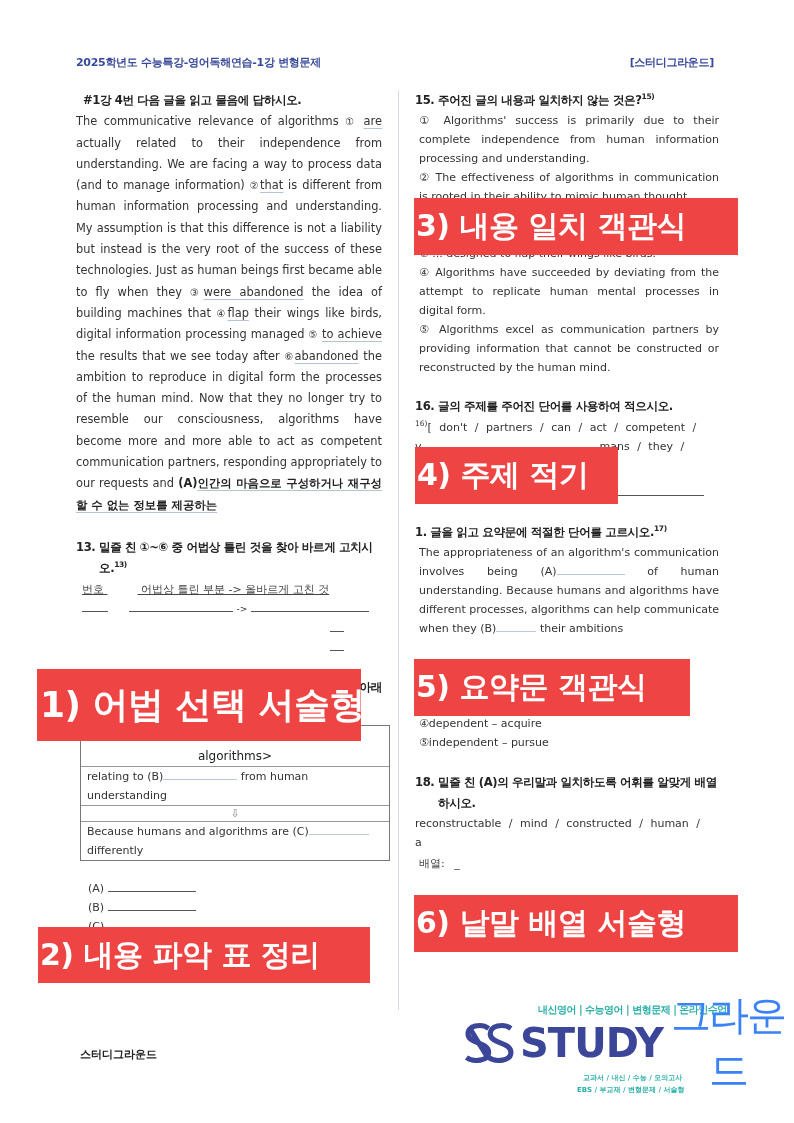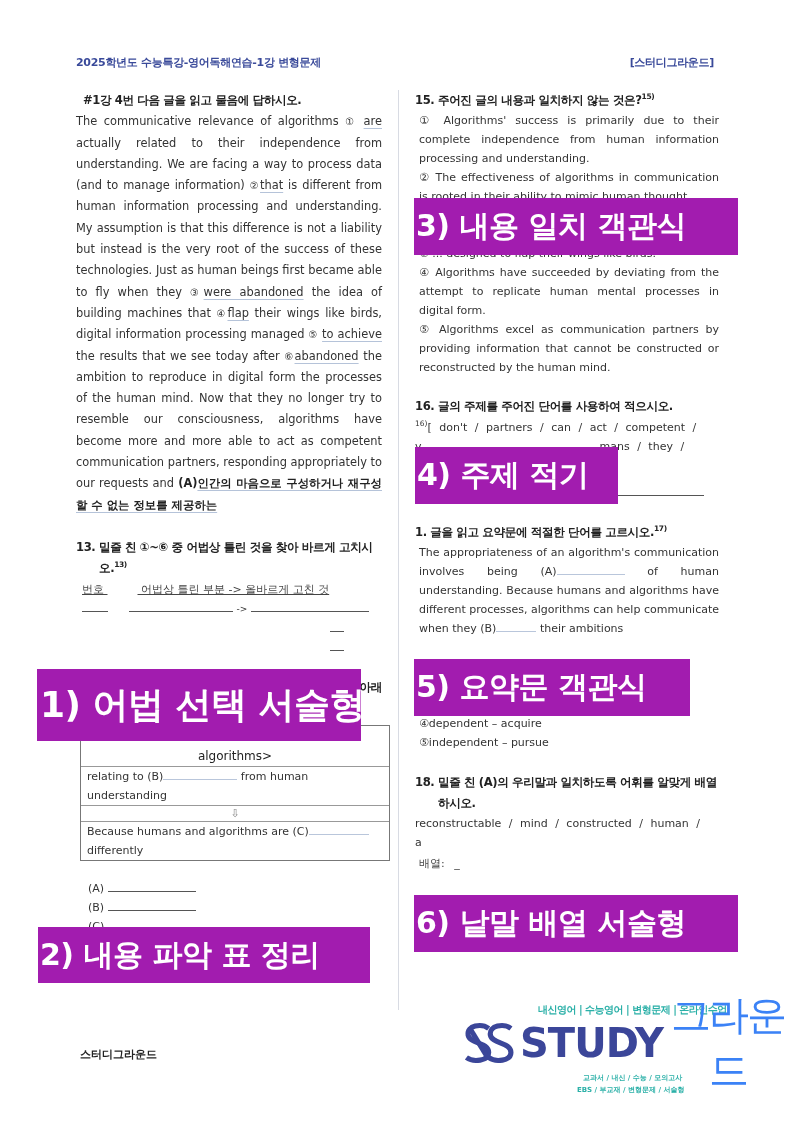--- a/index.html
+++ b/index.html
@@ -25,21 +25,21 @@
 
     .blank { display: inline-block; border-bottom: 1px solid #b9c6db; height: 12px; vertical-align: baseline; }
     .line { display: inline-block; border-bottom: 1px solid #555; height: 10px; vertical-align: baseline; }
 
     .tbl { border: 1px solid #777; width: 310px; margin-left: 4px; font-size: 11px; line-height: 19px; }
     .tbl .row { border-bottom: 1px solid #999; padding: 0 6px; }
     .tbl .row:last-child { border-bottom: none; }
     .tbl .title { text-align: center; font-weight: normal; color: #222; font-size: 12px; line-height: 20px; }
     .tbl .arrow { text-align: center; color: #888; font-size: 11px; line-height: 15px; }
 
-    .overlay { position: absolute; background: #a21caf; color: #ffffff; font-weight: bold; font-family: "DejaVu Sans", sans-serif; white-space: nowrap; display: flex; align-items: center; letter-spacing: -0.5px; }
+    .overlay { position: absolute; background: #ef4444; color: #ffffff; font-weight: bold; font-family: "DejaVu Sans", sans-serif; white-space: nowrap; display: flex; align-items: center; letter-spacing: -0.5px; }
 
     .footer-left { position: absolute; left: 80px; top: 1047px; font-size: 11px; font-weight: bold; color: #222; }
 
     .logo { position: absolute; left: 463px; top: 1000px; width: 330px; height: 100px; }
     .logo .tag-top { position: absolute; left: 75px; top: 3px; font-size: 10px; font-weight: bold; color: #2bb0a8; letter-spacing: -0.5px; }
     .logo .brand { position: absolute; left: 0; top: 18px; height: 50px; display: flex; align-items: center; }
     .logo .brand-latin { font-size: 40px; font-weight: bold; color: #3b4699; letter-spacing: -1px; margin-left: 4px; }
     .logo .brand-kor { font-size: 40px; color: #3b82f6; letter-spacing: -2px; text-align: center; }
     .logo .tag-b1 { position: absolute; left: 120px; top: 73px; font-size: 7px; color: #2bb0a8; font-weight: bold; }
     .logo .tag-b2 { position: absolute; left: 114px; top: 85px; font-size: 7px; color: #2bb0a8; font-weight: bold; }

